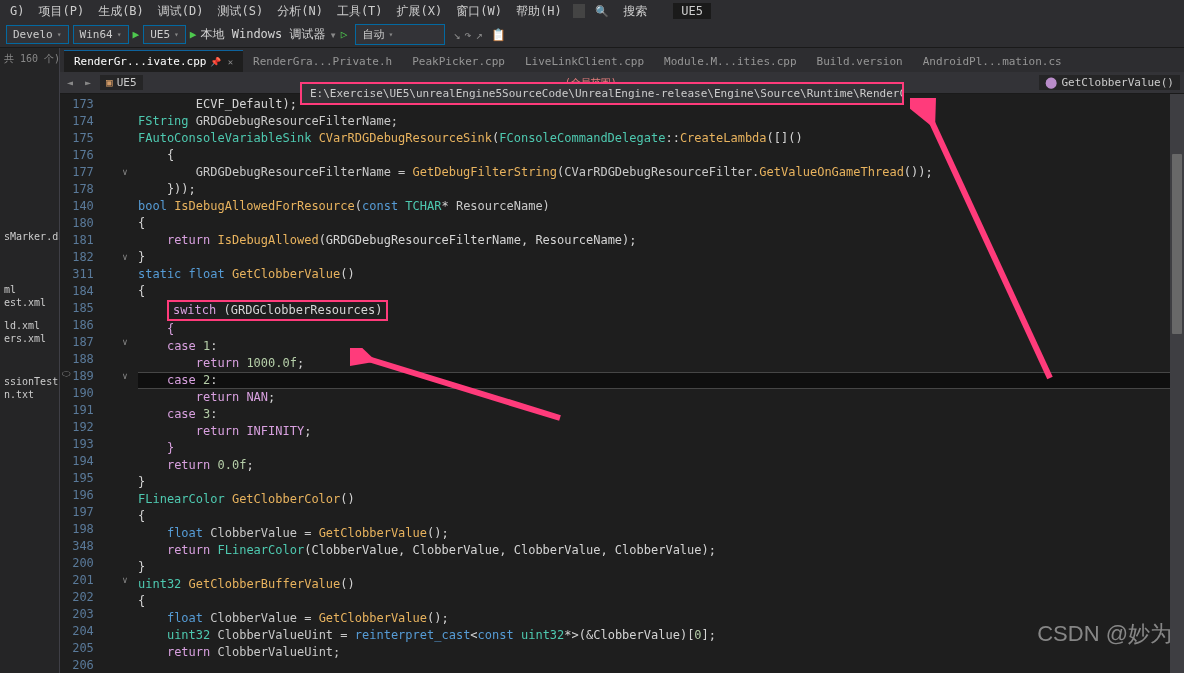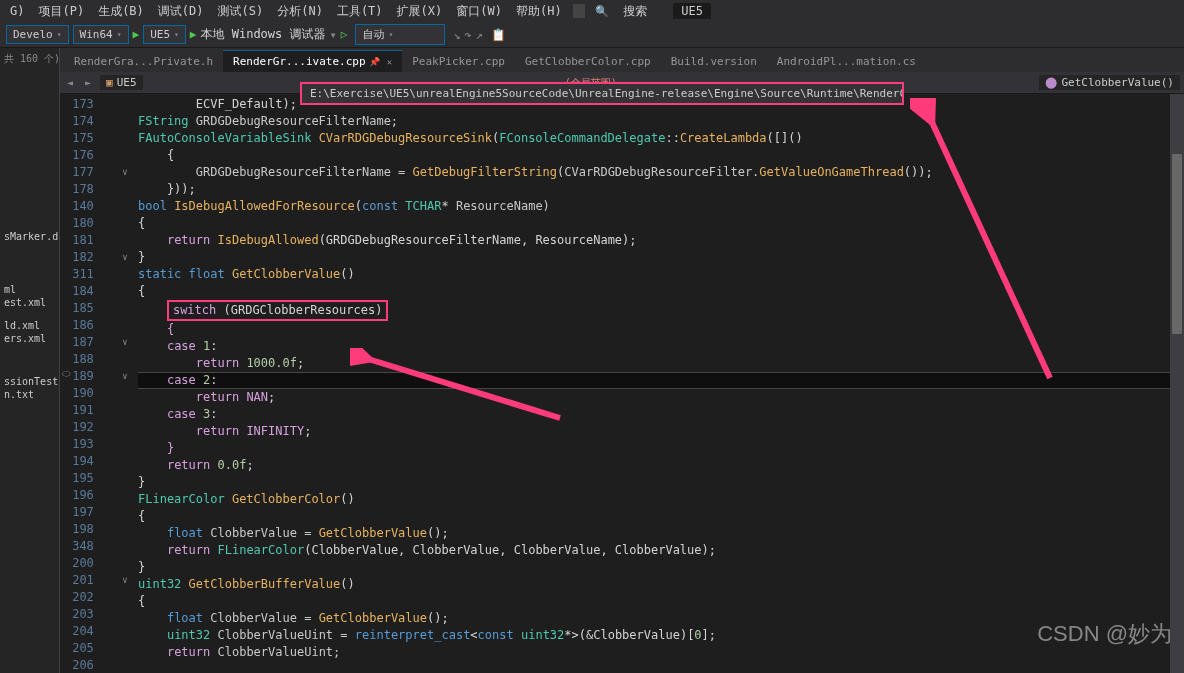--- a/index.html
+++ b/index.html
@@ -100,24 +100,25 @@
     <div style="height:10px;"></div>
     <div class="item">ld.xml</div>
     <div class="item">ers.xml</div>
     <div style="height:30px;"></div>
     <div class="item">ssionTest.xm</div>
     <div class="item">n.txt</div>
   </div>
 
   <div class="editor-area">
     <div class="tabstrip" id="tabstrip">
+        <div class="tab active">RenderGr...ivate.cpp<span class="pin">📌</span><span class="close">✕</span></div>
         <div class="tab">RenderGra...Private.h</div>
-        <div class="tab active">RenderGr...ivate.cpp<span class="pin">📌</span><span class="close">✕</span></div>
         <div class="tab">PeakPicker.cpp</div>
-        <div class="tab">GetClobberColor.cpp</div>
+        <div class="tab">LiveLinkClient.cpp</div>
+        <div class="tab">Module.M...ities.cpp</div>
         <div class="tab">Build.version</div>
         <div class="tab">AndroidPl...mation.cs</div>
       </div>
 
     <div class="pathbar">
       <div class="pathbox">E:\Exercise\UE5\unrealEngine5SourceCode\UnrealEngine-release\Engine\Source\Runtime\RenderCore\Private\RenderGraphPrivate.cpp</div>
     </div>
 
     <div class="navbar">
       <span class="arrow">◄</span>

